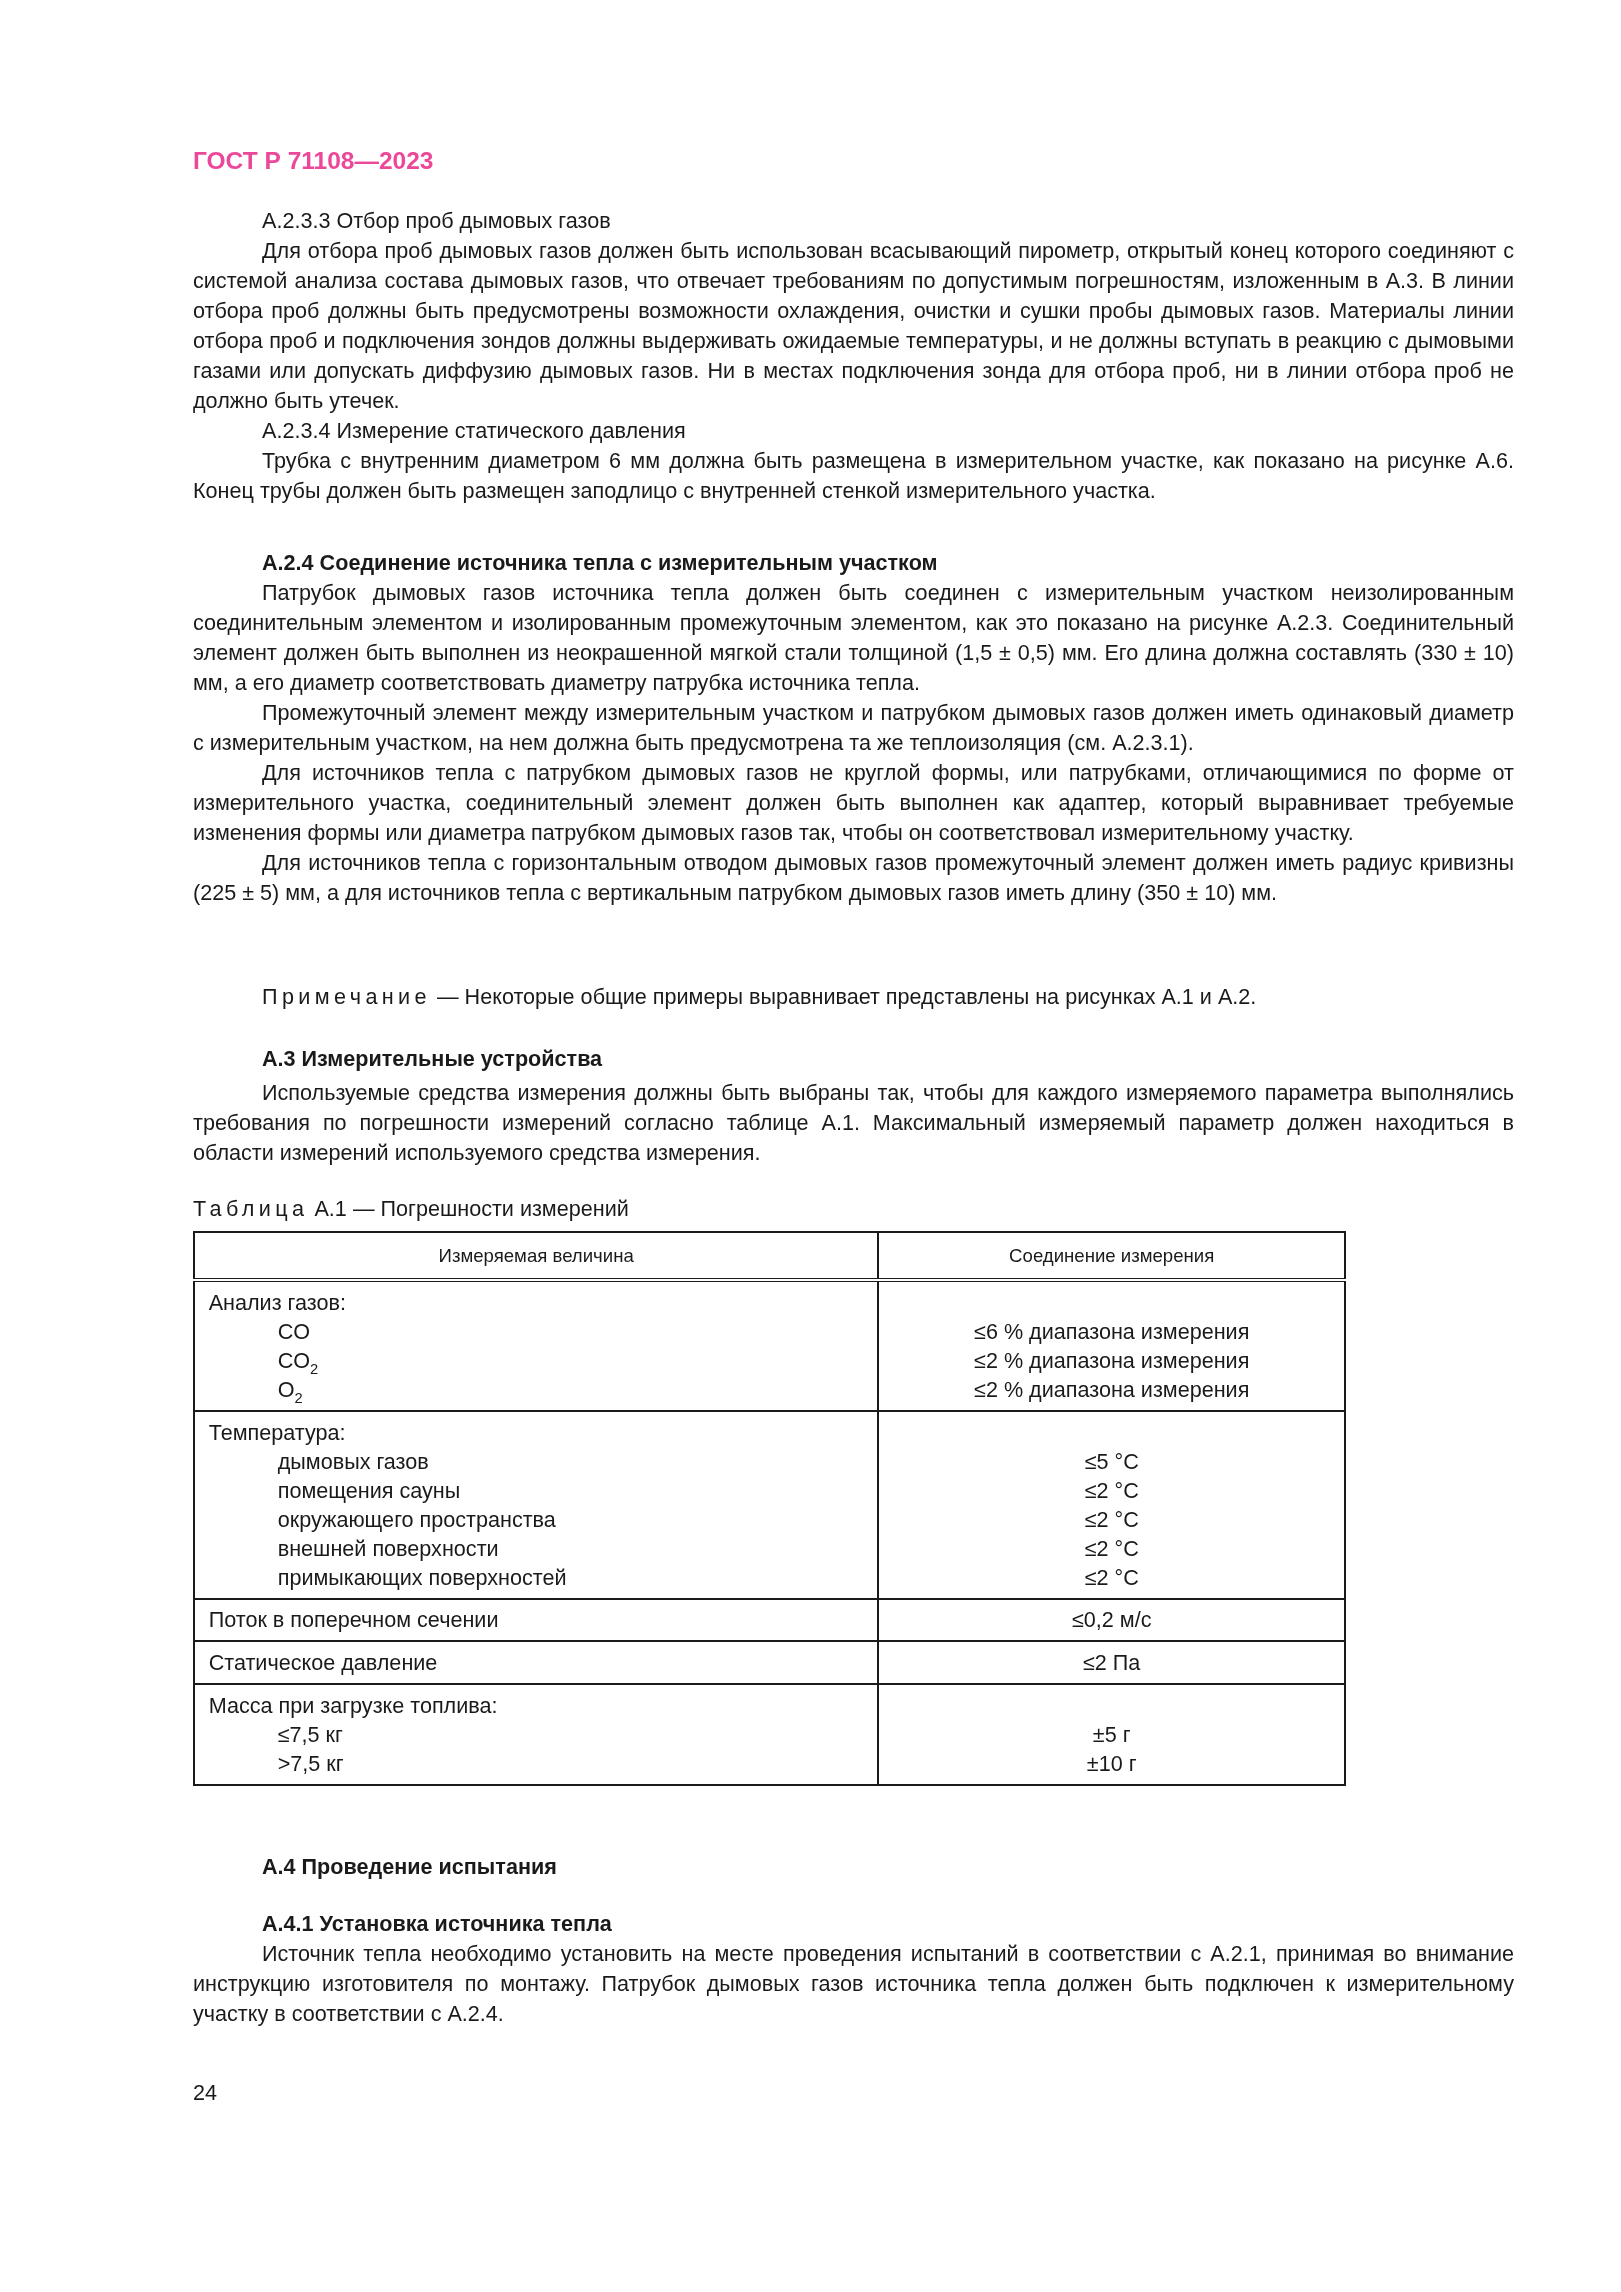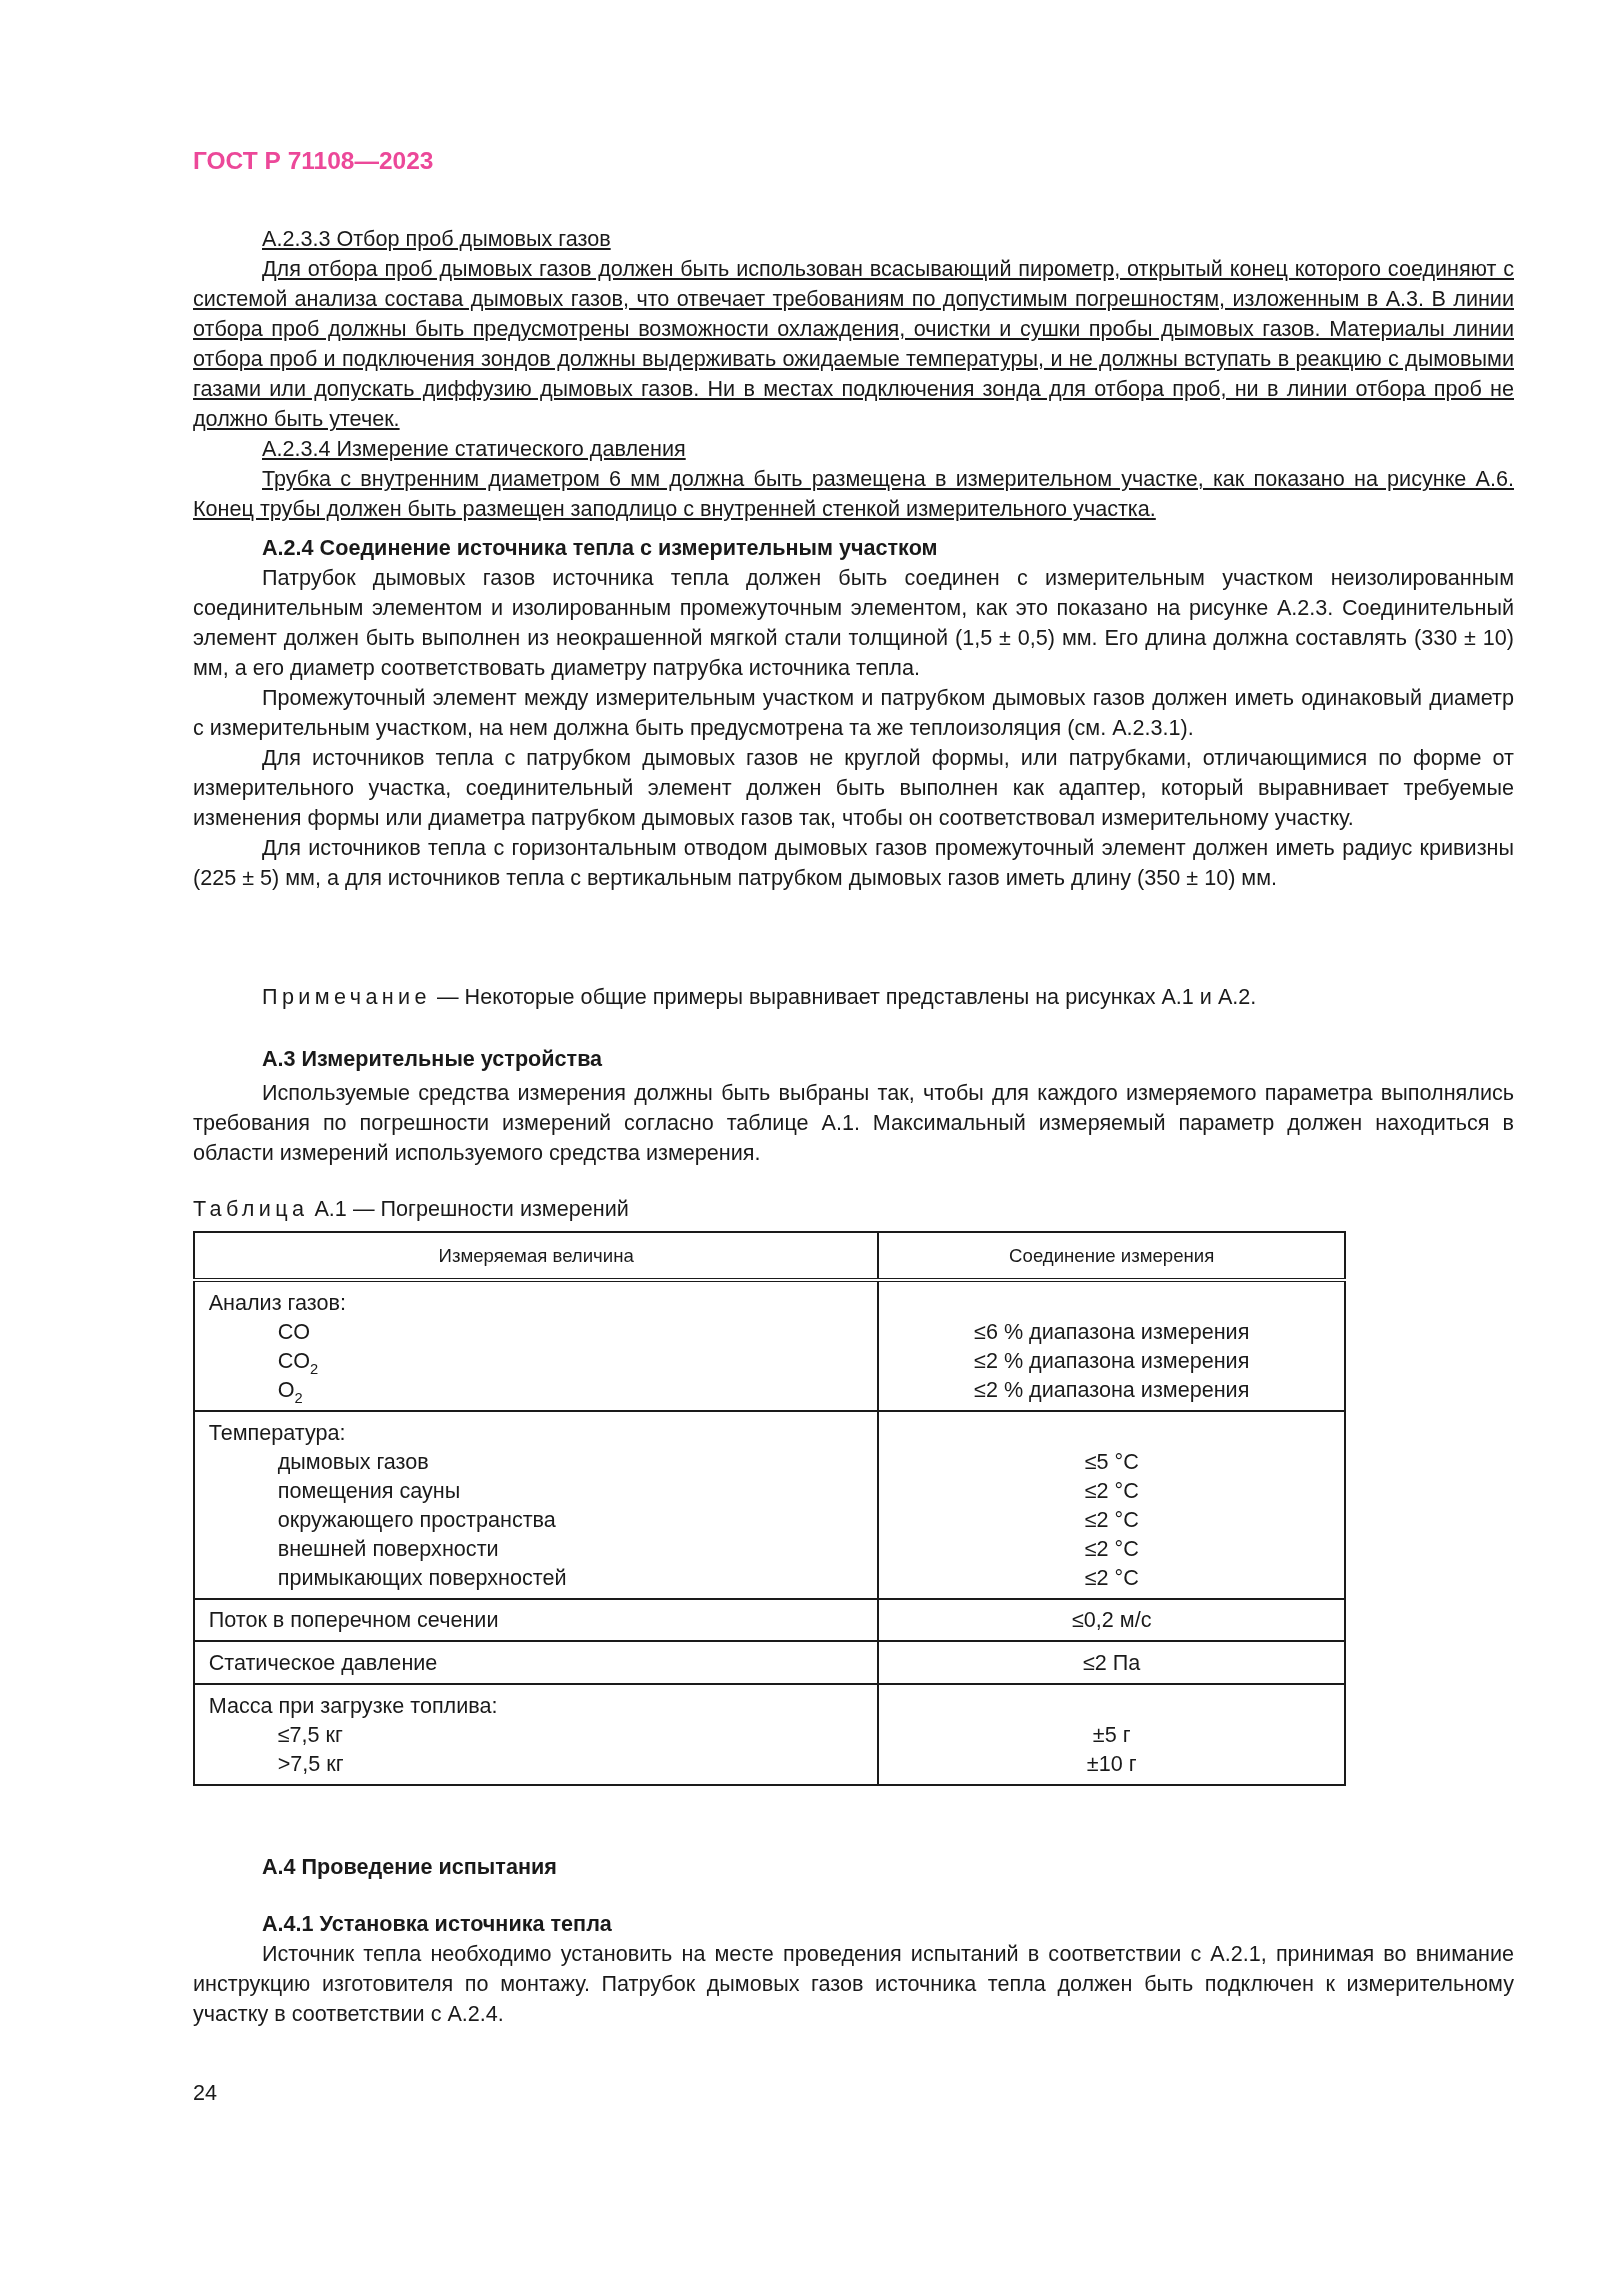--- a/index.html
+++ b/index.html
@@ -45,28 +45,28 @@
     sub { font-size: 14.7px; vertical-align: -5.9px; line-height: 0; }
     .page-number {
       position: absolute; left: 193px; top: 2080px; font-size: 21.6px;
     }
   </style>
 </head>
 <body>
 
 <div class="doc-header">ГОСТ Р 71108—2023</div>
 
-<div class="body-block" style="top:224px;text-decoration:underline;">
+<div class="body-block" style="top:206px;">
   <p class="sub">А.2.3.3 Отбор проб дымовых газов</p>
   <p class="p ind">Для отбора проб дымовых газов должен быть использован всасывающий пирометр, открытый конец которого соединяют с системой анализа состава дымовых газов, что отвечает требованиям по допустимым погрешностям, изложенным в А.3. В линии отбора проб должны быть предусмотрены возможности охлаждения, очистки и сушки пробы дымовых газов. Материалы линии отбора проб и подключения зондов должны выдерживать ожидаемые температуры, и не должны вступать в реакцию с дымовыми газами или допускать диффузию дымовых газов. Ни в местах подключения зонда для отбора проб, ни в линии отбора проб не должно быть утечек.</p>
   <p class="sub">А.2.3.4 Измерение статического давления</p>
   <p class="p ind">Трубка с внутренним диаметром 6 мм должна быть размещена в измерительном участке, как показано на рисунке А.6. Конец трубы должен быть размещен заподлицо с внутренней стенкой измерительного участка.</p>
 </div>
 
-<div class="body-block" style="top:533px;">
+<div class="body-block" style="top:548px;">
   <p class="h">А.2.4 Соединение источника тепла с измерительным участком</p>
   <p class="p ind">Патрубок дымовых газов источника тепла должен быть соединен с измерительным участком неизолированным соединительным элементом и изолированным промежуточным элементом, как это показано на рисунке А.2.3. Соединительный элемент должен быть выполнен из неокрашенной мягкой стали толщиной (1,5 ± 0,5) мм. Его длина должна составлять (330 ± 10) мм, а его диаметр соответствовать диаметру патрубка источника тепла.</p>
   <p class="p ind">Промежуточный элемент между измерительным участком и патрубком дымовых газов должен иметь одинаковый диаметр с измерительным участком, на нем должна быть предусмотрена та же теплоизоляция (см. А.2.3.1).</p>
   <p class="p ind">Для источников тепла с патрубком дымовых газов не круглой формы, или патрубками, отличающимися по форме от измерительного участка, соединительный элемент должен быть выполнен как адаптер, который выравнивает требуемые изменения формы или диаметра патрубком дымовых газов так, чтобы он соответствовал измерительному участку.</p>
   <p class="p ind">Для источников тепла с горизонтальным отводом дымовых газов промежуточный элемент должен иметь радиус кривизны (225 ± 5) мм, а для источников тепла с вертикальным патрубком дымовых газов иметь длину (350 ± 10) мм.</p>
 </div>
 
 <div class="body-block" style="top:982px;">
   <p class="note">
     <span class="spaced">Примечание</span><span> — Некоторые общие примеры выравнивает представлены на рисунках А.1 и А.2.</span>

